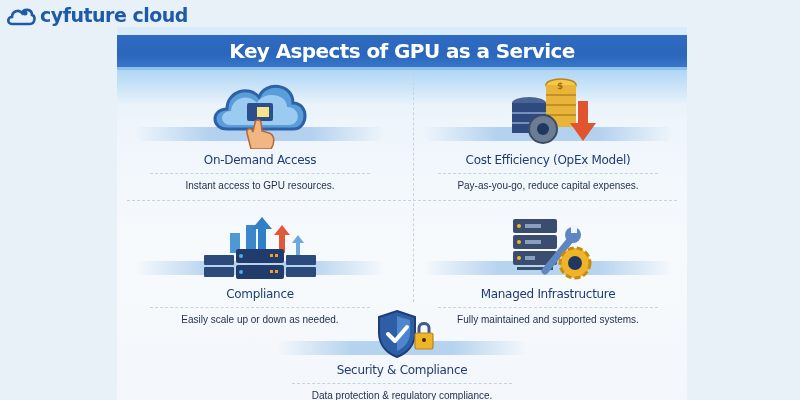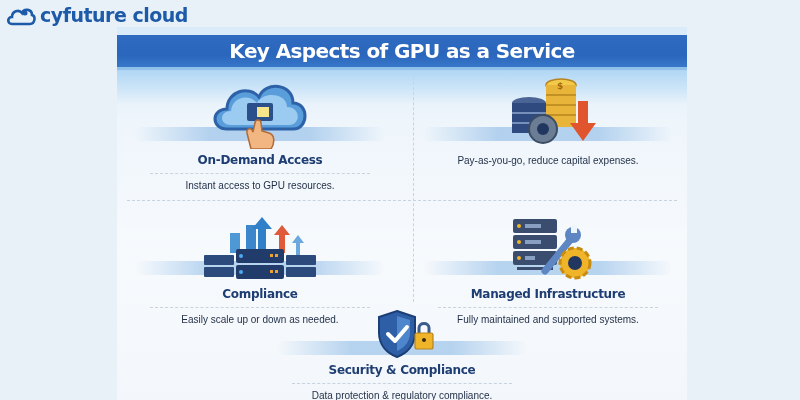--- a/index.html
+++ b/index.html
@@ -50,21 +50,21 @@
   .card .icon {
     height: 78px; position: relative; display: flex; align-items: flex-end; justify-content: center;
   }
   .streak {
     position: absolute; bottom: 8px; left: 10px; right: 10px; height: 14px;
     background: linear-gradient(90deg, rgba(150,190,230,0) 0%, rgba(130,180,228,0.55) 30%, rgba(130,180,228,0.55) 70%, rgba(150,190,230,0) 100%);
     border-radius: 7px;
   }
   .card-title {
     font-family: "DejaVu Sans", sans-serif;
-    color: #1e3d72; font-weight: bold; font-size: 12px; letter-spacing: -0.3px;
+    color: #1e3d72; font-weight: normal; font-size: 12px; letter-spacing: -0.3px;
     margin-top: 4px; padding-bottom: 6px;
     border-bottom: 1px dashed #c8d3df;
     margin-left: 25px; margin-right: 25px;
   }
   .card-desc {
     font-size: 10px; color: #1f2d45; margin-top: 6px;
   }
   svg { display: block; position: relative; }
 </style>
 </head>
@@ -111,20 +111,21 @@
         <path d="M53 22 h30 M53 32 h30 M53 42 h30" stroke="#b7841e" stroke-width="1.5"></path>
         <text x="64" y="16" font-size="9" font-weight="bold" fill="#a36a0c" font-family="DejaVu Sans, sans-serif">$</text>
         <ellipse cx="36" cy="30" rx="17" ry="6" fill="#4a6495"></ellipse>
         <rect x="19" y="30" width="34" height="30" fill="#2e4a7e"></rect>
         <path d="M19 40 h34 M19 50 h34" stroke="#8fa7cf" stroke-width="1.5"></path>
         <circle cx="50" cy="56" r="14" fill="#6b7d95" stroke="#3d4c63" stroke-width="2"></circle>
         <circle cx="50" cy="56" r="6" fill="#22375f"></circle>
         <path d="M85 28 L85 50 L77 50 L90 68 L103 50 L95 50 L95 28 Z" fill="#e0552e"></path>
       </svg>
     </div>
+    <div class="card-title">Cost Efficiency (OpEx Model)</div>
     <div class="card-desc">Pay-as-you-go, reduce capital expenses.</div>
   </div>
 
   <div class="card" style="left:8px; top:178px;">
     <div class="icon">
       <div class="streak"></div>
       <svg width="140" height="68" viewBox="0 0 140 68">
         <rect x="40" y="18" width="10" height="20" fill="#4e98d6"></rect>
         <rect x="56" y="10" width="10" height="28" fill="#3c87cb"></rect>
         <path d="M72 2 L62 14 H68 V38 H76 V14 H82 Z" fill="#2f7fc9"></path>

